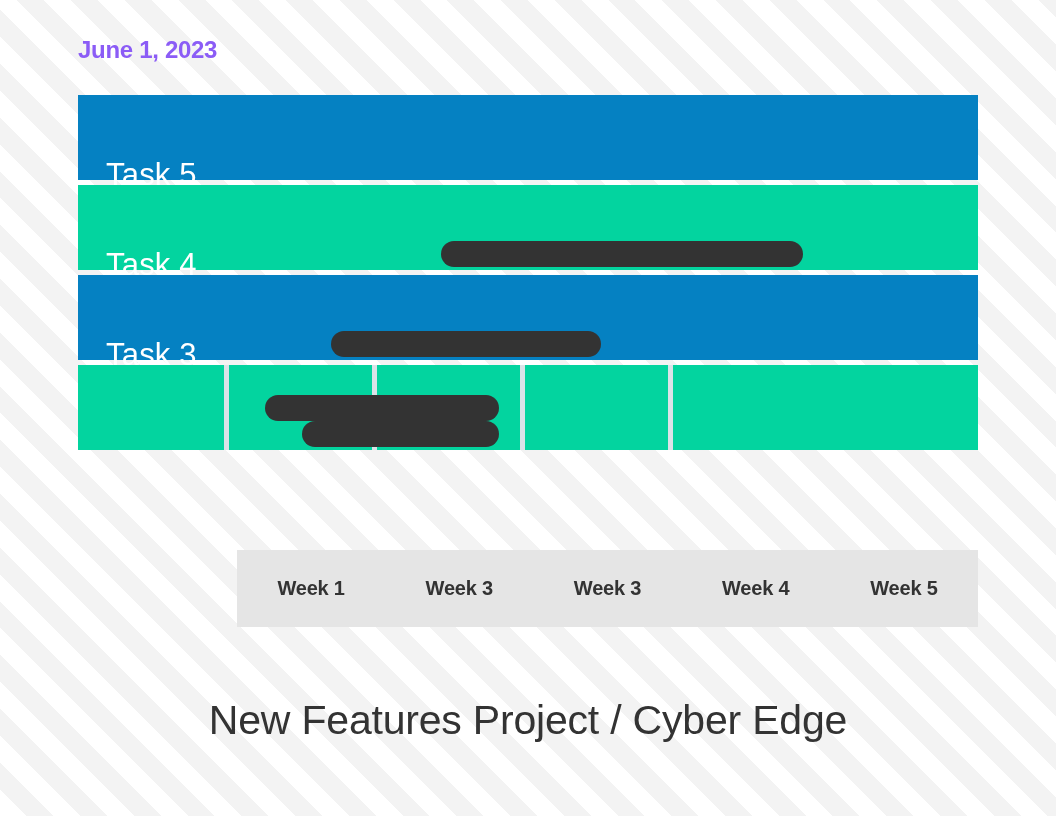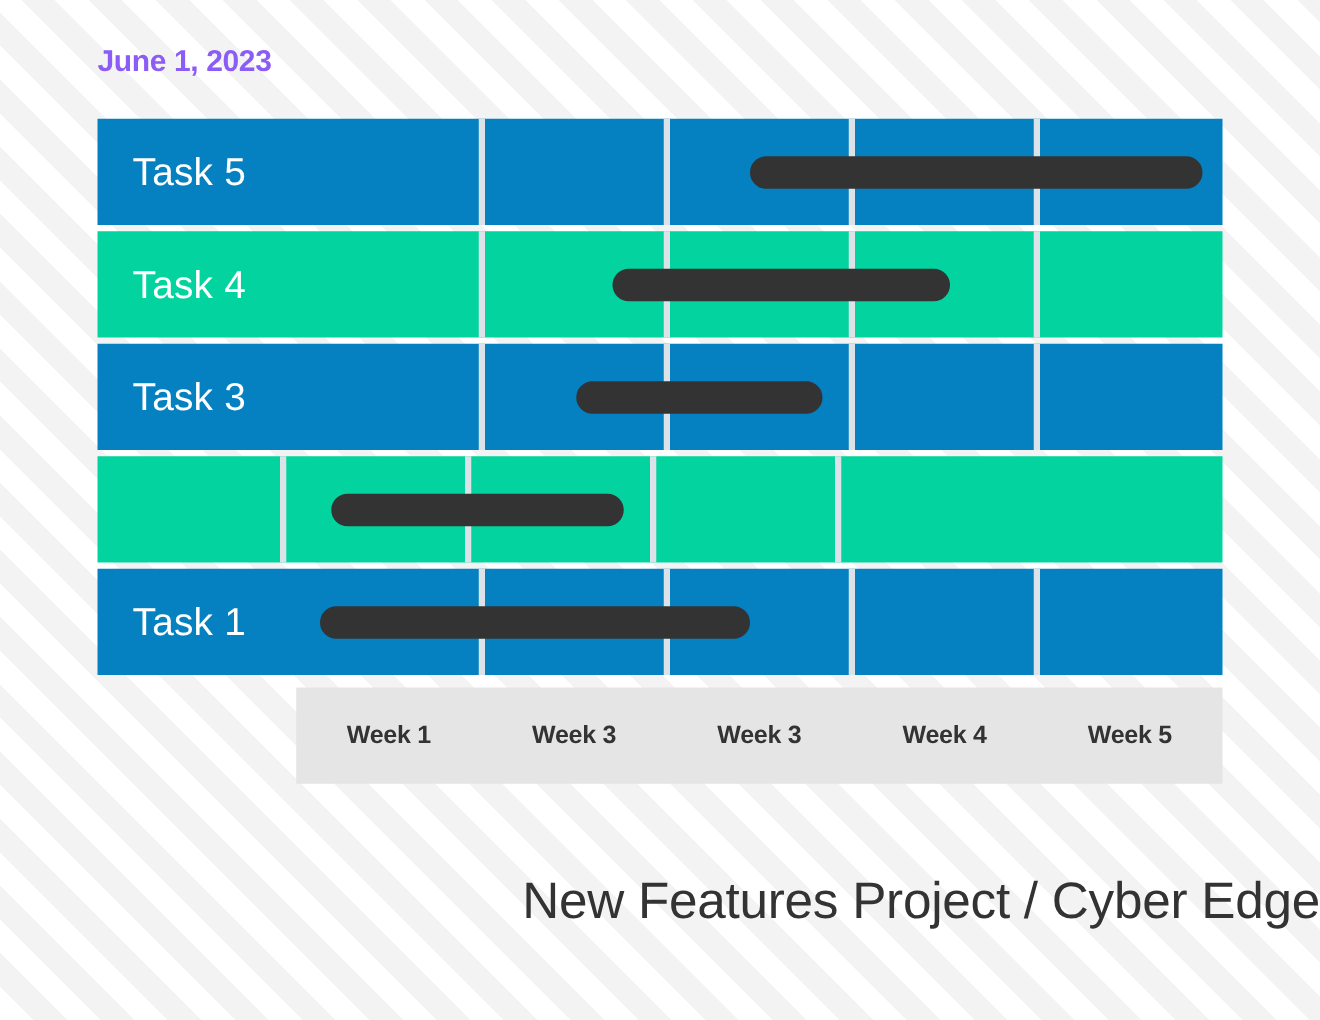--- a/index.html
+++ b/index.html
@@ -49,20 +49,21 @@
     width: 900px;
     height: 445px;
   }
 
   .gantt-row {
     position: absolute;
     left: 0;
     width: 900px;
     height: 85px;
     display: flex;
+    flex-direction: column;
   }
 
   .row-blue  { background: #0581c2; }
   .row-green { background: #03d49f; }
 
   .task-label-cell {
     width: 159px;
     flex: 0 0 159px;
     display: flex;
     align-items: center;
@@ -127,21 +128,21 @@
     letter-spacing: -0.2px;
     white-space: nowrap;
   }
 
   
   .footer-title {
     position: absolute;
     left: 0;
     right: 0;
     top: 697px;
-    text-align: right;
+    text-align: center;
     font-size: 41px;
     font-weight: 300;
     color: #333333;
     letter-spacing: -0.2px;
     white-space: nowrap;
   }
 </style>
 </head>
 <body>
 
@@ -186,32 +187,20 @@
           <div class="bar" style="left: 223.782px; width: 197.106px;"></div>
         </div>
       </div>
       <div class="gantt-row row-green" style="top: 270px;">
         <div class="weeks-area">
           <div class="col-divider" style="left: 145.7px;"></div>
           <div class="col-divider" style="left: 293.9px;"></div>
           <div class="col-divider" style="left: 442.1px;"></div>
           <div class="col-divider" style="left: 590.3px;"></div>
           <div class="bar" style="left: 186.732px; width: 234.156px;"></div>
-        </div>
-      </div>
-      <div class="gantt-row row-blue" style="top: 360px;">
-        <div class="task-label-cell">
-          <span class="task-label">Task 1</span>
-        </div>
-        <div class="weeks-area">
-          <div class="col-divider" style="left: 145.7px;"></div>
-          <div class="col-divider" style="left: 293.9px;"></div>
-          <div class="col-divider" style="left: 442.1px;"></div>
-          <div class="col-divider" style="left: 590.3px;"></div>
-          <div class="bar" style="left: 19.266px; width: 343.824px;"></div>
         </div>
       </div>
     </div>
 
   <div class="week-header" id="week-header">
       <div class="week-cell">Week 1</div>
       <div class="week-cell">Week 3</div>
       <div class="week-cell">Week 3</div>
       <div class="week-cell">Week 4</div>
       <div class="week-cell">Week 5</div>

